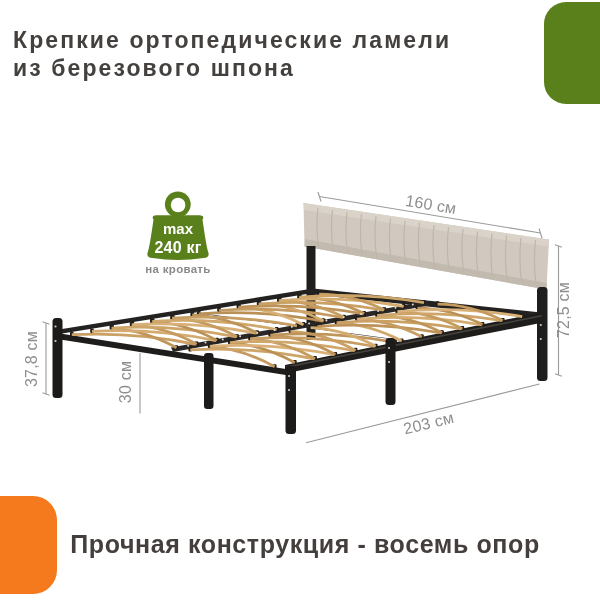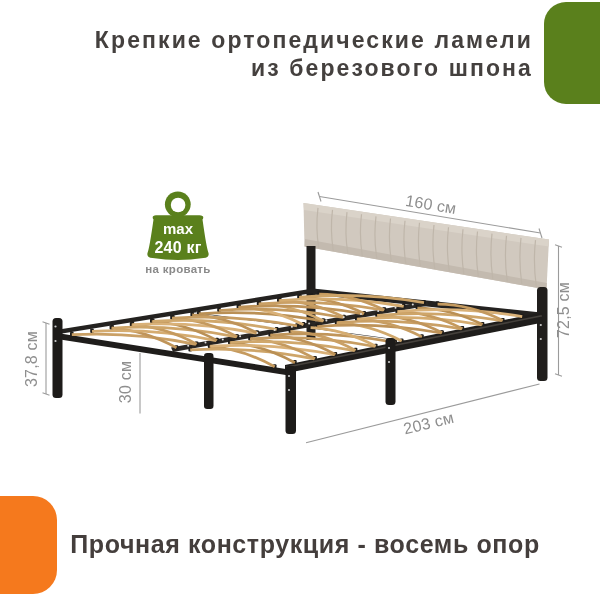--- a/index.html
+++ b/index.html
@@ -7,21 +7,21 @@
      font-family:"Liberation Sans", sans-serif;}
 .abs{position:absolute;}
 </style>
 </head>
 <body>
 
 <div class="abs" style="left:544px;top:2px;width:76px;height:102px;background:#5a801c;border-radius:22px;"></div>
 
 <div class="abs" style="left:-24px;top:496px;width:81px;height:98px;background:#f5791d;border-radius:24px;"></div>
 
-<div class="abs" style="right:67px;top:26px;width:520px;text-align:right;color:#44403e;font-weight:bold;font-size:23px;line-height:28px;letter-spacing:2.1px;">Крепкие ортопедические ламели<br>из березового шпона</div>
+<div class="abs" style="right:67px;top:26px;width:520px;text-align:left;color:#44403e;font-weight:bold;font-size:23px;line-height:28px;letter-spacing:2.1px;">Крепкие ортопедические ламели<br>из березового шпона</div>
 
 <div class="abs" style="left:5px;top:530px;width:600px;text-align:center;color:#443e3c;font-weight:bold;font-size:25px;letter-spacing:0.6px;">Прочная конструкция - восемь опор</div>
 
 <svg class="abs" style="left:0;top:0;" width="600" height="600" viewBox="0 0 600 600">
 
 <g>
 <path d="M156 215.3 L199.5 215.3 Q205 215.8 202.5 219.5 Q206.5 248 208.5 253 Q209.5 257.5 203.5 258 Q178 261.8 152.5 258 Q146.5 257.5 147.5 253 Q149.5 248 153.5 219.5 Q151 215.8 156 215.3 Z" fill="#5a801c"></path>
 <circle cx="177.8" cy="204.3" r="12.9" fill="#5a801c"></circle>
 <circle cx="178.1" cy="205.0" r="7.3" fill="#ffffff"></circle>
 <text x="178" y="234.3" font-size="15" font-weight="bold" fill="#ffffff" text-anchor="middle">max</text>

